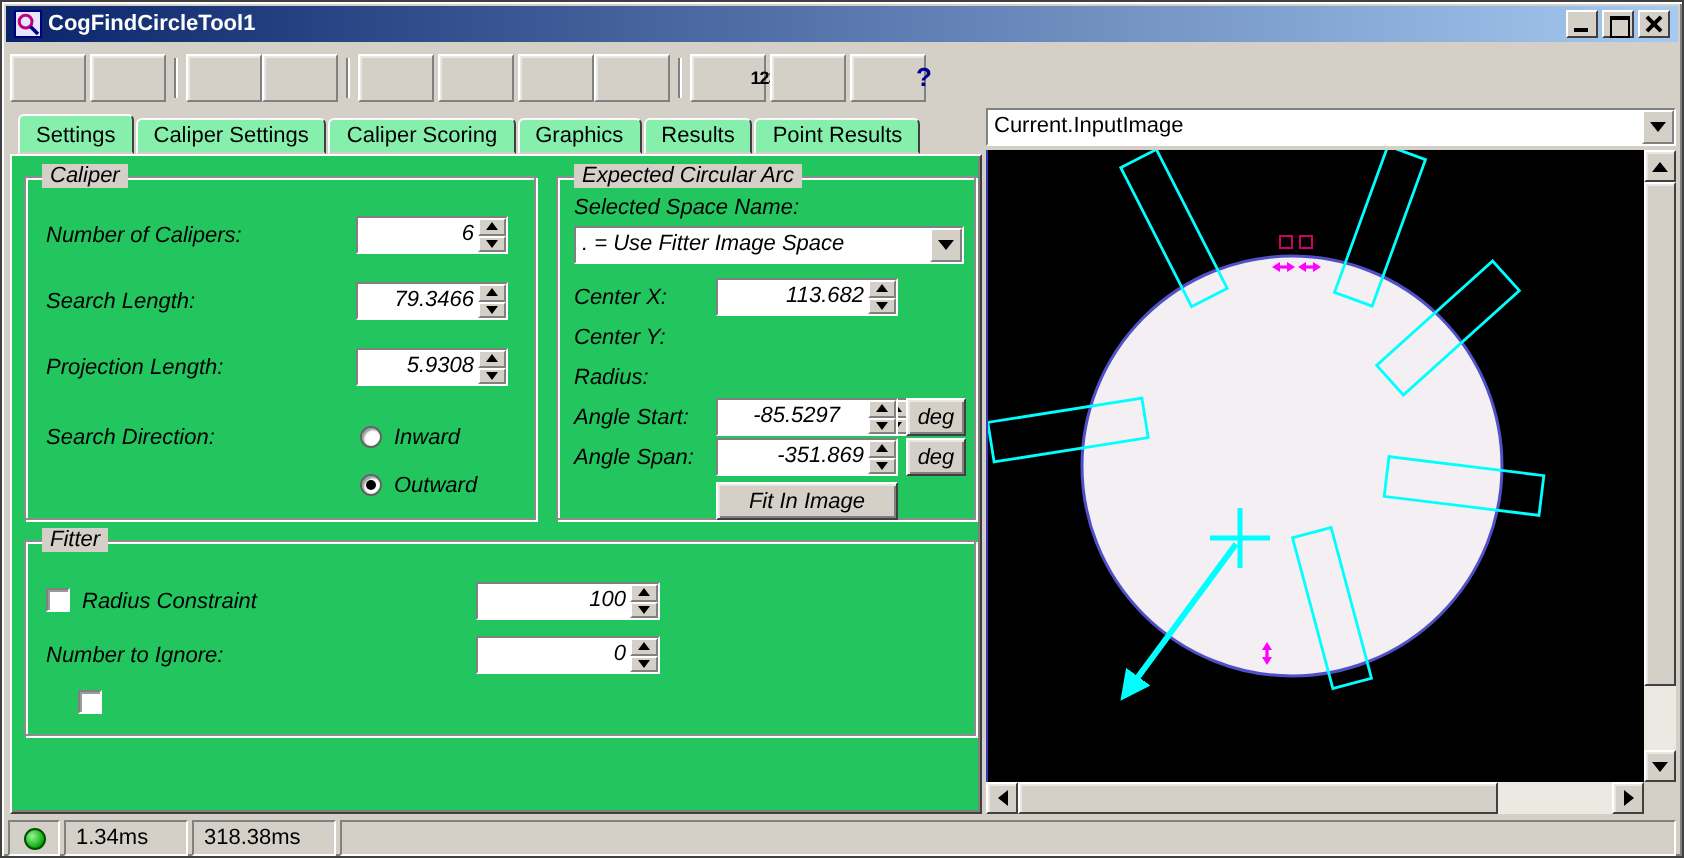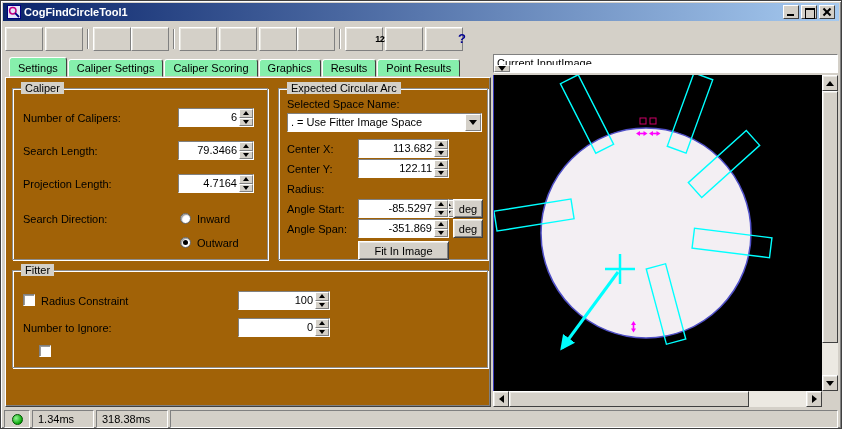--- a/index.html
+++ b/index.html
@@ -35,23 +35,23 @@
   .num-lbl { font-size:9px; font-weight:bold; letter-spacing:-0.5px; }
   .help-glyph::after { content:"?"; font-weight:bold; font-size:13px; color:#000090; }
 
   
   .tabstrip { position:absolute; left:8px; top:58px; display:flex; align-items:flex-end; height:18px; }
   .tab { height:18px; padding:2px 8px 0; background:#86efac; border:1px solid;
          border-color:#fff #404040 #d4d0c8 #fff; border-radius:3px 3px 0 0; margin-right:1px;
          white-space:nowrap; }
   .tab.active { height:20px; margin-top:-2px; padding-top:4px; position:relative; z-index:3; }
 
-  .tabpage { position:absolute; left:4px; top:76px; width:486px; height:330px; background:#a16207;
+  .tabpage { position:absolute; left:4px; top:76px; width:486px; height:330px; background:#22c55e;
              border:1px solid; border-color:#fff #404040 #404040 #fff;
-             box-shadow:inset -1px -1px 0 #808080; z-index:2; }
+             box-shadow:inset -1px -1px 0 #808080; z-index:2;font-style:italic; }
 
   
   .group { position:absolute; border:1px solid #8c8c8c; box-shadow:1px 1px 0 #fff, inset 1px 1px 0 #fff; }
   .group-title { position:absolute; top:-7px; left:8px; background:#d4d0c8; padding:0 4px; white-space:nowrap; }
   .lbl { position:absolute; white-space:nowrap; }
 
   
   .spin { position:absolute; display:flex; height:19px; background:#fff; border:1px solid;
           border-color:#808080 #fff #fff #808080; }
   .spin-value { flex:1; text-align:right; padding:2px 2px 0 2px; overflow:hidden; white-space:nowrap; }
@@ -231,21 +231,21 @@
               <span class="sarr up"></span>
             </div>
           <div class="spin-btn">
               <span class="sarr down"></span>
             </div>
         </div>
       </div>
 
       <span class="lbl" style="left:10px; top:89px;">Projection Length:</span>
       <div class="spin" style="left:165px; top:85px; width:76px;">
-        <div class="spin-value">4.7164</div>
+        <div class="spin-value">5.9308</div>
         <div class="spin-btns">
           <div class="spin-btn">
               <span class="sarr up"></span>
             </div>
           <div class="spin-btn">
               <span class="sarr down"></span>
             </div>
         </div>
       </div>
 
@@ -274,47 +274,36 @@
           <div class="spin-btn">
               <span class="sarr up"></span>
             </div>
           <div class="spin-btn">
               <span class="sarr down"></span>
             </div>
         </div>
       </div>
 
       <span class="lbl" style="left:8px; top:74px;">Center Y:</span>
-      <div class="spin" style="left:79px; top:70px; width:91px;">
-        <div class="spin-value">122.11</div>
-        <div class="spin-btns">
-          <div class="spin-btn">
-              <span class="sarr up"></span>
-            </div>
-          <div class="spin-btn">
-              <span class="sarr down"></span>
-            </div>
-        </div>
-      </div>
 
       <span class="lbl" style="left:8px; top:94px;">Radius:</span>
       <div class="spin" style="left:79px; top:90px; width:98px;margin-top:20px;">
         <div class="spin-value">78.9114</div>
         <div class="spin-btns">
           <div class="spin-btn">
               <span class="sarr up"></span>
             </div>
           <div class="spin-btn">
               <span class="sarr down"></span>
             </div>
         </div>
       </div>
 
       <span class="lbl" style="left:8px; top:114px;">Angle Start:</span>
-      <div class="spin" style="left:79px; top:110px; width:91px;">
+      <div class="spin" style="left:79px; top:110px; width:91px;gap:12px;">
         <div class="spin-value">-85.5297</div>
         <div class="spin-btns">
           <div class="spin-btn">
               <span class="sarr up"></span>
             </div>
           <div class="spin-btn">
               <span class="sarr down"></span>
             </div>
         </div>
       </div>
@@ -365,21 +354,21 @@
               <span class="sarr down"></span>
             </div>
         </div>
       </div>
 
       <span class="checkbox" style="left:26px; top:74px;"></span>
     </div>
   </div>
 
   <div class="right-panel">
-    <div class="combo" style="left:0; top:0; width:345px;flex-direction:column;">
+    <div class="combo" style="left:0; top:0; width:345px;">
       <div class="combo-text">Current.InputImage</div>
       <div class="combo-btn">
           <span class="arr down"></span>
         </div>
     </div>
 
     <div class="display">
       <div class="canvas">
         <svg width="328" height="316" viewBox="0 0 328 316">
           <defs>

